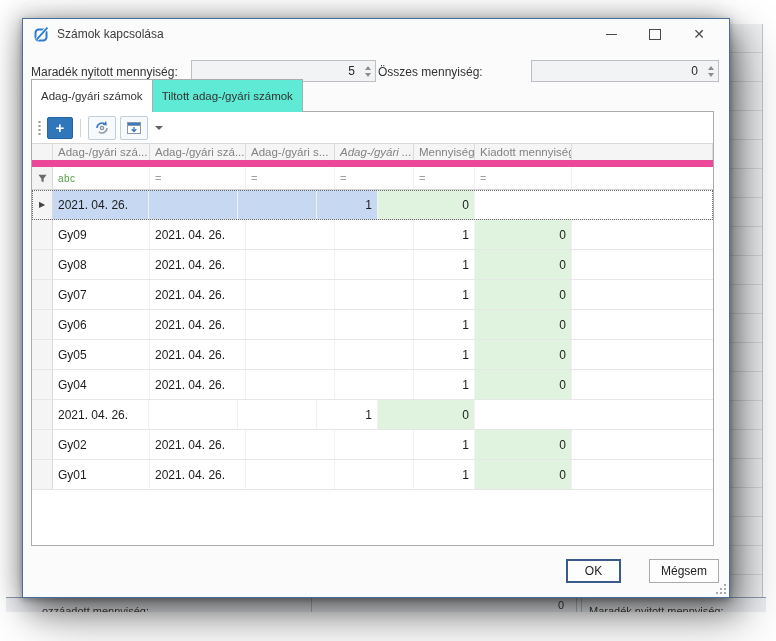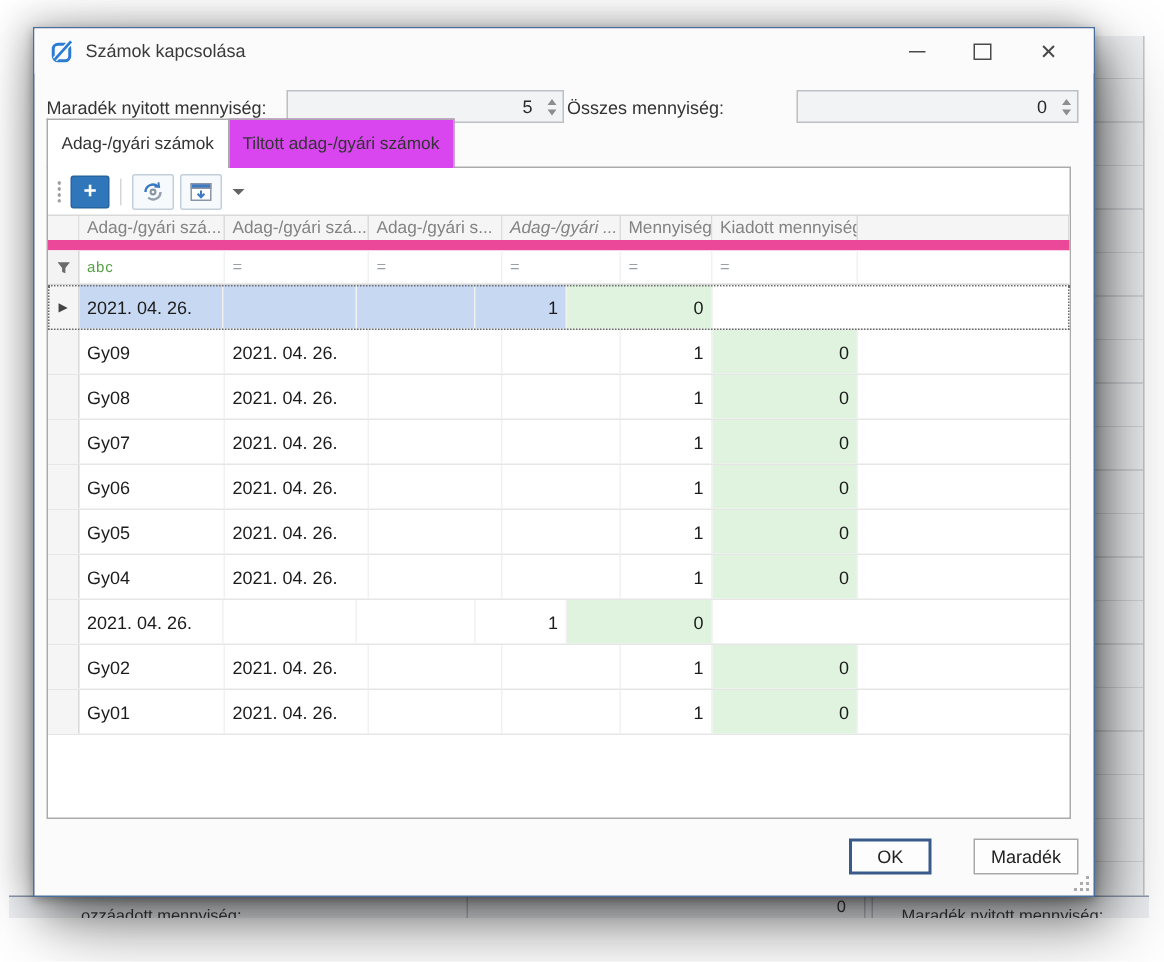--- a/index.html
+++ b/index.html
@@ -13,21 +13,21 @@
     position:absolute;left:728px;top:24px;width:34px;height:574px;
     background:#eef0f2;
     background-image:repeating-linear-gradient(to bottom,transparent 0 28px,#d4d7db 28px 29px);
     border-right:1px solid #c3c7cc;
   }
   .bg-bottom-strip{
     position:absolute;left:6px;right:10px;top:597px;height:14px;
     background:#edeff2;border-top:1px solid #8e9bb0;overflow:hidden;
     font-size:11px;color:#3c3c3c;
   }
-  .bg-bottom-strip .bgt{position:absolute;top:7px;white-space:nowrap;margin-left:12px;}
+  .bg-bottom-strip .bgt{position:absolute;top:7px;white-space:nowrap;}
   .bg-bottom-strip .t1{left:36px;}
   .bg-bottom-strip .t2{left:583px;}
   .bg-bottom-strip .bgv{position:absolute;top:1px;left:524px;width:34px;text-align:right;}
   .bg-bottom-strip .vl{position:absolute;top:0;bottom:0;width:1px;background:#b9c0c9;}
   .fade-bottom{position:absolute;left:0;right:0;top:612px;height:29px;
     background:linear-gradient(to bottom,rgba(255,255,255,.35),#fff 70%);pointer-events:none;}
   
   .dialog{
     position:absolute;left:22px;top:18px;width:708px;height:580px;
     background:#fbfbfb;border:1px solid #4a6e9e;box-sizing:border-box;
@@ -53,21 +53,21 @@
   .spin1{left:168px;width:185px;}
   .spin2{left:508px;width:188px;}
   .spin .val{flex:1;text-align:right;font-size:12px;color:#27292b;align-self:center;padding-right:5px;}
   .spin .arrows{width:15px;display:flex;flex-direction:column;align-items:center;justify-content:center;gap:3px;}
   .tri-up{width:0;height:0;border-left:3px solid transparent;border-right:3px solid transparent;border-bottom:4px solid #8d8d8d;}
   .tri-down{width:0;height:0;border-left:3px solid transparent;border-right:3px solid transparent;border-top:4px solid #8d8d8d;}
   
   .tabs{position:absolute;left:8px;top:70px;height:23px;display:flex;align-items:flex-end;z-index:3;}
   .tab{box-sizing:border-box;font-size:11.5px;color:#333;display:flex;align-items:center;padding:16px 9px;white-space:nowrap;}
   .tab.active{height:23px;background:#fff;border:1px solid #ababab;border-bottom:none;}
-  .tab.inactive{height:21px;background:#d946ef;border:1px solid #ababab;border-left:none;border-bottom:none;margin-top:36px;}
+  .tab.inactive{height:21px;background:#5eead4;border:1px solid #ababab;border-left:none;border-bottom:none;margin-top:36px;}
   .panel{position:absolute;left:8px;top:92px;width:683px;height:435px;background:#fff;
          border:1px solid #ababab;box-sizing:border-box;z-index:2;}
   
   .toolbar{position:absolute;left:2px;top:2px;right:2px;height:27px;display:flex;align-items:center;}
   .drag-handle{width:3px;height:15px;margin:0 6px 0 4px;
     background-image:radial-gradient(circle,#9b9b9b 1px,transparent 1.3px);background-size:3px 4px;}
   .btn-add{width:24px;height:20px;background:#2f76ba;border:1px solid #2764a0;border-radius:2px;
     color:#fff;font-size:15px;font-weight:bold;display:flex;align-items:center;justify-content:center;line-height:1;}
   .tb-sep{width:1px;height:18px;background:#d5d5d5;margin:0 7px;}
   .tbtn{width:26px;height:22px;border:1px solid #c3cedb;background:#f7fafd;border-radius:2px;
@@ -316,21 +316,21 @@
             <div class="cell w4">1</div>
             <div class="cell w5 issued">0</div>
             <div class="cell filler"></div>
           </div>
         </div>
     </div>
 
   </div>
 
   <div class="btn btn-ok">OK</div>
-  <div class="btn btn-cancel">Maradék</div>
+  <div class="btn btn-cancel">Mégsem</div>
 
   <div class="grip">
       <i></i>
       <i></i>
       <i></i>
       <i></i>
       <i></i>
       <i></i>
     </div>
 </div>

